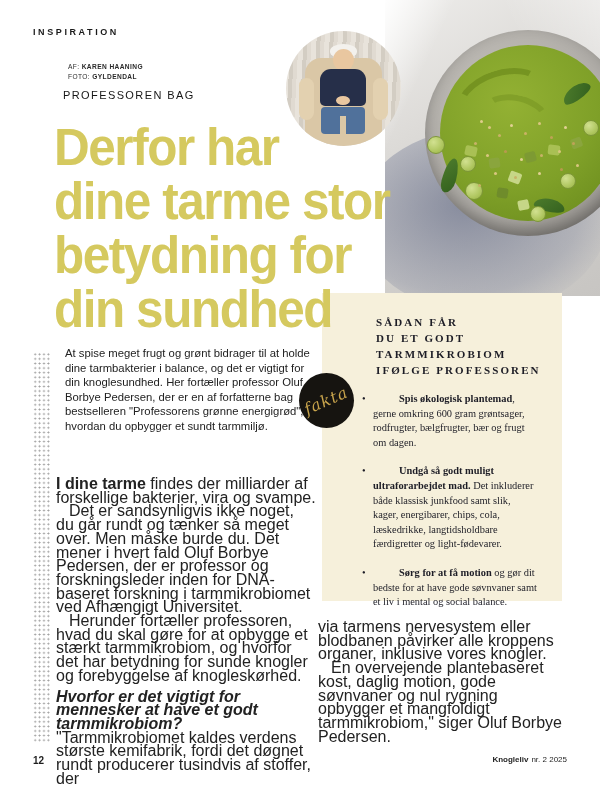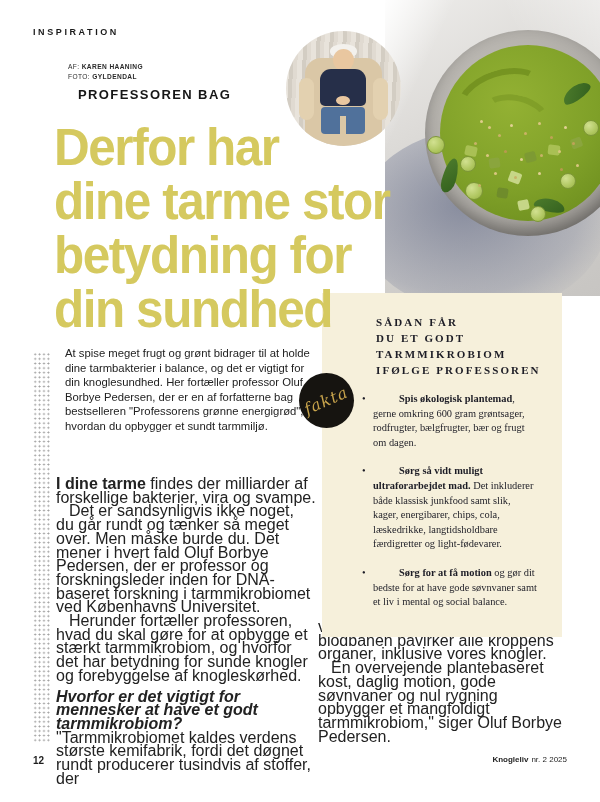--- a/index.html
+++ b/index.html
@@ -8,21 +8,21 @@
     position:relative; width:600px; height:802px; margin:0 auto;
     background:#ffffff; overflow:hidden;
     font-family:"Liberation Sans", sans-serif; color:#1f1f1f;
   }
   .abs { position:absolute; }
 
   
   .section-label { left:33px; top:27px; font-size:9px; font-weight:bold; letter-spacing:2.6px; color:#1a1a1a; }
   .credits { left:68px; top:62px; font-size:6.6px; letter-spacing:.4px; line-height:9.5px; color:#2a2a2a; }
   .credits b { font-weight:bold; }
-  .kicker { left:78px; top:88px; font-size:13px; font-weight:bold; letter-spacing:1.4px; line-height:14.5px; color:#161616; }
+  .kicker { left:63px; top:88px; font-size:11px; font-weight:normal; letter-spacing:1.4px; line-height:14.5px; color:#161616; }
 
   
   .headline {
     left:54px; top:121px; z-index:6; font-weight:bold; color:#d5c95f;
     font-size:51px; line-height:54px; letter-spacing:-1.5px;
     transform:scaleX(.97); transform-origin:left top; white-space:nowrap;
   }
 
   
   .portrait { left:286px; top:31px; width:115px; height:115px; border-radius:50%; overflow:hidden; z-index:2;
@@ -55,21 +55,21 @@
   .grape { position:absolute; border-radius:50%; border:1px solid #7e9739;
     background:radial-gradient(circle at 35% 32%, #d2e191, #abc35a 68%, #90a944); }
   .chunk { position:absolute; border-radius:2px; }
   .seeds { position:absolute; left:95px; top:120px; width:3px; height:3px; border-radius:50%; background:#dfcd8b;
     box-shadow:8px 6px #d9c67f,18px 14px #c8b267,30px 4px #e2d193,44px 12px #cbb264,58px 2px #d9c67f,
       70px 16px #bfa357,84px 6px #e2d193,-6px 22px #c8b267,6px 34px #d9c67f,24px 30px #b79a4e,
       40px 38px #e2d193,60px 34px #c8b267,78px 30px #d9c67f,92px 22px #bfa357,14px 52px #d9c67f,
       34px 56px #c8b267,58px 52px #e2d193,80px 48px #b79a4e,96px 44px #d9c67f,-2px 64px #c8b267; }
 
   
-  .factbox { left:322px; top:293px; width:240px; height:344px; background:#f6f0db; z-index:3;
+  .factbox { left:322px; top:293px; width:240px; height:308px; background:#f6f0db; z-index:3;
     font-family:"Liberation Serif", serif; color:#1d1d26; }
   .factbox-heading { padding:21px 16px 0 54px; font-weight:bold; font-size:11px; letter-spacing:2.1px; line-height:16px; }
   .factbox-bullets { margin:14px 24px 0 40px; font-size:10.4px; line-height:14.6px; }
   .bullet { position:relative; padding-left:11px; margin-bottom:14px; }
   .bullet .marker { position:absolute; left:0; top:0; }
   .bullet b { font-weight:bold;margin-left:26px; }
 
   .fakta-badge { left:299px; top:373px; width:55px; height:55px; border-radius:50%; background:#161410; z-index:4;
     display:flex; align-items:center; justify-content:center; }
   .fakta-badge span { font-family:"DejaVu Serif", serif; font-style:italic; color:#c8a44c; font-size:16px;
@@ -142,21 +142,21 @@
       <div>TARMMIKROBIOM</div>
       <div>IFØLGE PROFESSOREN</div>
     </div>
     <div class="factbox-bullets">
       <div class="bullet">
         <span class="marker">•</span>
         <b>Spis økologisk plantemad</b><span>, gerne omkring 600 gram grøntsager, rodfrugter, bælgfrugter, bær og frugt om dagen.</span>
       </div>
       <div class="bullet">
         <span class="marker">•</span>
-        <b>Sørg så vidt muligt ultraforarbejdet mad.</b><span> Det inkluderer både klassisk junkfood samt slik, kager, energibarer, chips, cola, læskedrikke, langtidsholdbare færdigretter og light-fødevarer.</span>
+        <b>Undgå så godt muligt ultraforarbejdet mad.</b><span> Det inkluderer både klassisk junkfood samt slik, kager, energibarer, chips, cola, læskedrikke, langtidsholdbare færdigretter og light-fødevarer.</span>
       </div>
       <div class="bullet">
         <span class="marker">•</span>
         <b>Sørg for at få motion</b><span> og gør dit bedste for at have gode søvnvaner samt et liv i mental og social balance.</span>
       </div>
     </div>
   </div>
 
   <div class="abs fakta-badge">
     <span>fakta</span>
@@ -177,21 +177,21 @@
     <div>betydning for</div>
     <div>din sundhed</div>
   </h1>
 
   <div class="abs dots"></div>
 
   <div class="abs intro">At spise meget frugt og grønt bidrager til at holde dine tarmbakterier i balance, og det er vigtigt for din knoglesundhed. Her fortæller professor Oluf Borbye Pedersen, der er en af forfatterne bag bestselleren "Professorens grønne energigrød", hvordan du opbygger et sundt tarmmiljø.</div>
 
   <div class="abs col col-left">
     <p><b>I dine tarme</b><span> findes der milliarder af forskellige bakterier, vira og svampe.</span></p>
-    <p class="indent">Det er sandsynligvis ikke noget, du går rundt og tænker så meget over. Men måske burde du. Det mener i hvert fald Oluf Borbye Pedersen, der er professor og forskningsleder inden for DNA-baseret forskning i tarmmikrobiomet ved Københavns Universitet.</p>
+    <p class="indent">Det er sandsynligvis ikke noget, du går rundt og tænker så meget over. Men måske burde du. Det mener i hvert fald Oluf Borbye Pedersen, der er professor og forskningsleder inden for DNA-baseret forskning i tarmmikrobiomet ved Afhængigt Universitet.</p>
     <p class="indent">Herunder fortæller professoren, hvad du skal gøre for at opbygge et stærkt tarmmikrobiom, og hvorfor det har betydning for sunde knogler og forebyggelse af knogleskørhed.</p>
     <p class="subhead">Hvorfor er det vigtigt for mennesker at have et godt tarmmikrobiom?</p>
     <p>"Tarmmikrobiomet kaldes verdens største kemifabrik, fordi det døgnet rundt producerer tusindvis af stoffer, der</p>
   </div>
 
   <div class="abs col col-right">
     <p>via tarmens nervesystem eller blodbanen påvirker alle kroppens organer, inklusive vores knogler.</p>
     <p class="indent">En overvejende plantebaseret kost, daglig motion, gode søvnvaner og nul rygning opbygger et mangfoldigt tarmmikrobiom," siger Oluf Borbye Pedersen.</p>
   </div>
 

